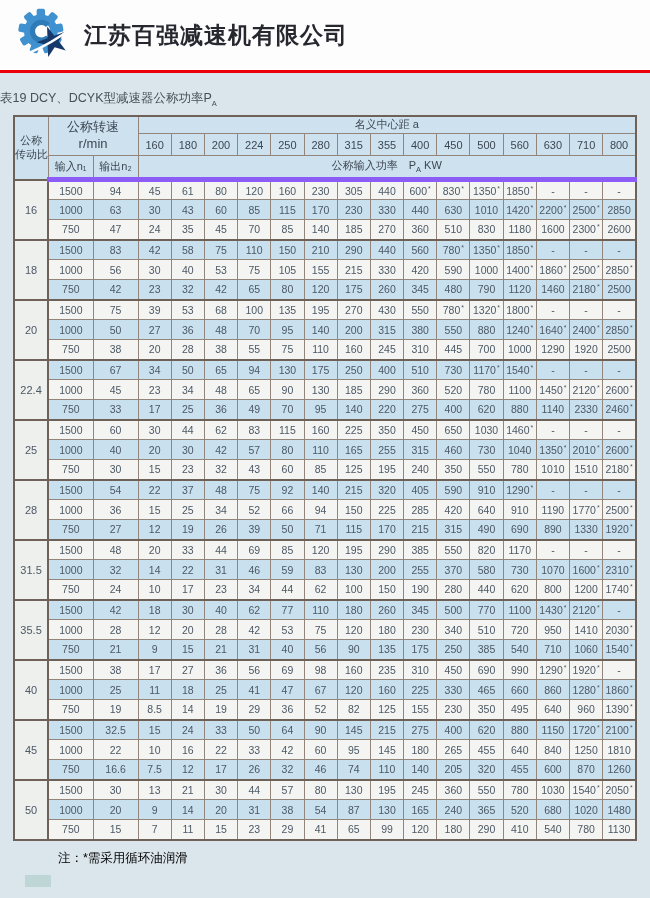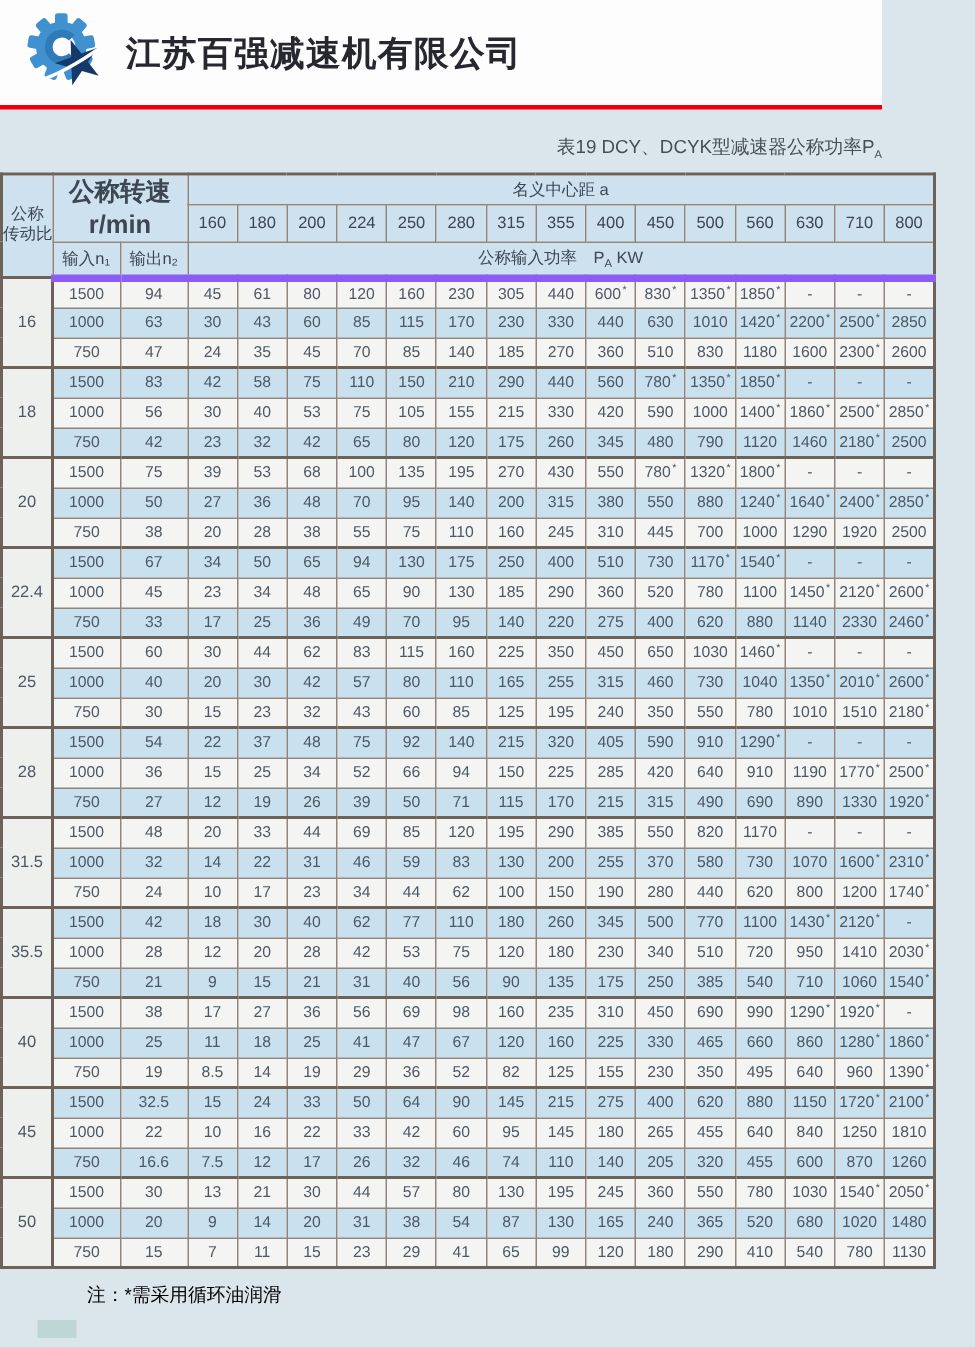--- a/index.html
+++ b/index.html
@@ -1,42 +1,42 @@
 <!DOCTYPE html>
 <html><head>
 <meta charset="utf-8">
 <style>
   * { margin:0; padding:0; box-sizing:border-box; }
   html,body { width:650px; height:898px; overflow:hidden; background:#dbe6ec;
     font-family:"Liberation Sans","DejaVu Sans",sans-serif; }
-  .page { width:588px; height:898px; }
+  .page { width:650px; height:898px; }
 
   
   .site-header { height:70px; background:#fdfdfd; display:flex; align-items:center;
     padding-left:16px; cursor:pointer; }
   .logo { width:60px; height:58px; margin-right:8px; flex:0 0 auto; }
   .company-name { font-size:23px; font-weight:bold; color:#272730; letter-spacing:1px;
     font-family:"Liberation Sans","DejaVu Sans",sans-serif; }
   .red-rule { height:3px; background:#ec0009; }
 
   
   .content { padding-top:17px; }
-  .tbl-title { text-align:right; font-size:12.5px; color:#474f56; margin-bottom:7px; }
+  .tbl-title { text-align:left; font-size:12.5px; color:#474f56; margin-bottom:7px; }
   .tbl-title sub { font-size:8px; }
 
   table { border-collapse:collapse; margin:0 auto; table-layout:fixed; width:622px;
     background:#f4f5f3; border:2px solid #6e6157; }
   th, td { border:1px solid #92867c; text-align:center; vertical-align:middle;
     color:#4c5864; overflow:hidden; white-space:nowrap; }
   thead th { background:#cde1ef; font-weight:normal; font-size:11px; color:#3d4752; }
   thead tr.h1 th { height:18px; }
   thead tr.h2 th { height:22px; }
   thead tr.h3 th { height:24px; border-bottom:5px solid #8b5cf6; }
   th.ratio-h { font-size:11px; line-height:1.25; }
-  th.speed-h { font-size:17px; line-height:1.3;font-weight:bold; }
+  th.speed-h { font-size:13px; line-height:1.3; }
   th.power-h { text-align:center; }
   th sub, .tbl-title sub { font-size:7.5px; vertical-align:sub; }
 
   tbody td { height:20px; font-size:10.5px; padding:0 1px; background:#f4f5f3; }
   tbody tr.alt td { background:#c9e0ef; }
   tbody td.ratio { background:#eef0ee !important; font-size:11px;
     border-right:2px solid #6e6157; border-left:2px solid #6e6157; }
   tbody tr.g-top td { border-top:2px solid #6e6157; }
   tbody td sup { font-size:7px; vertical-align:top; line-height:1; margin-left:1px; }
 

